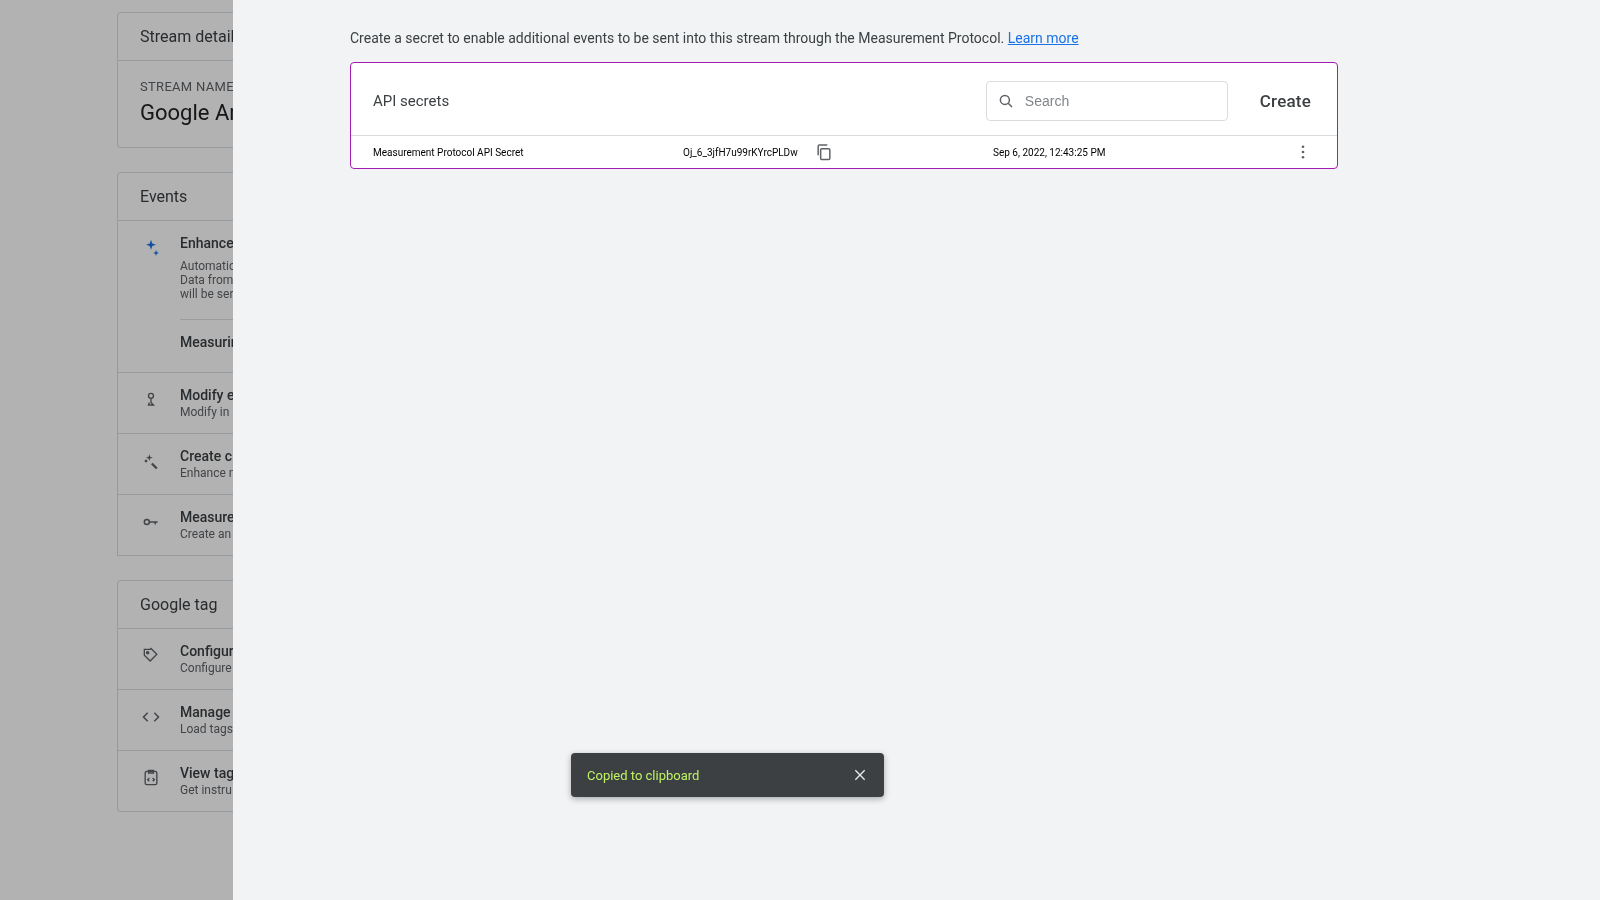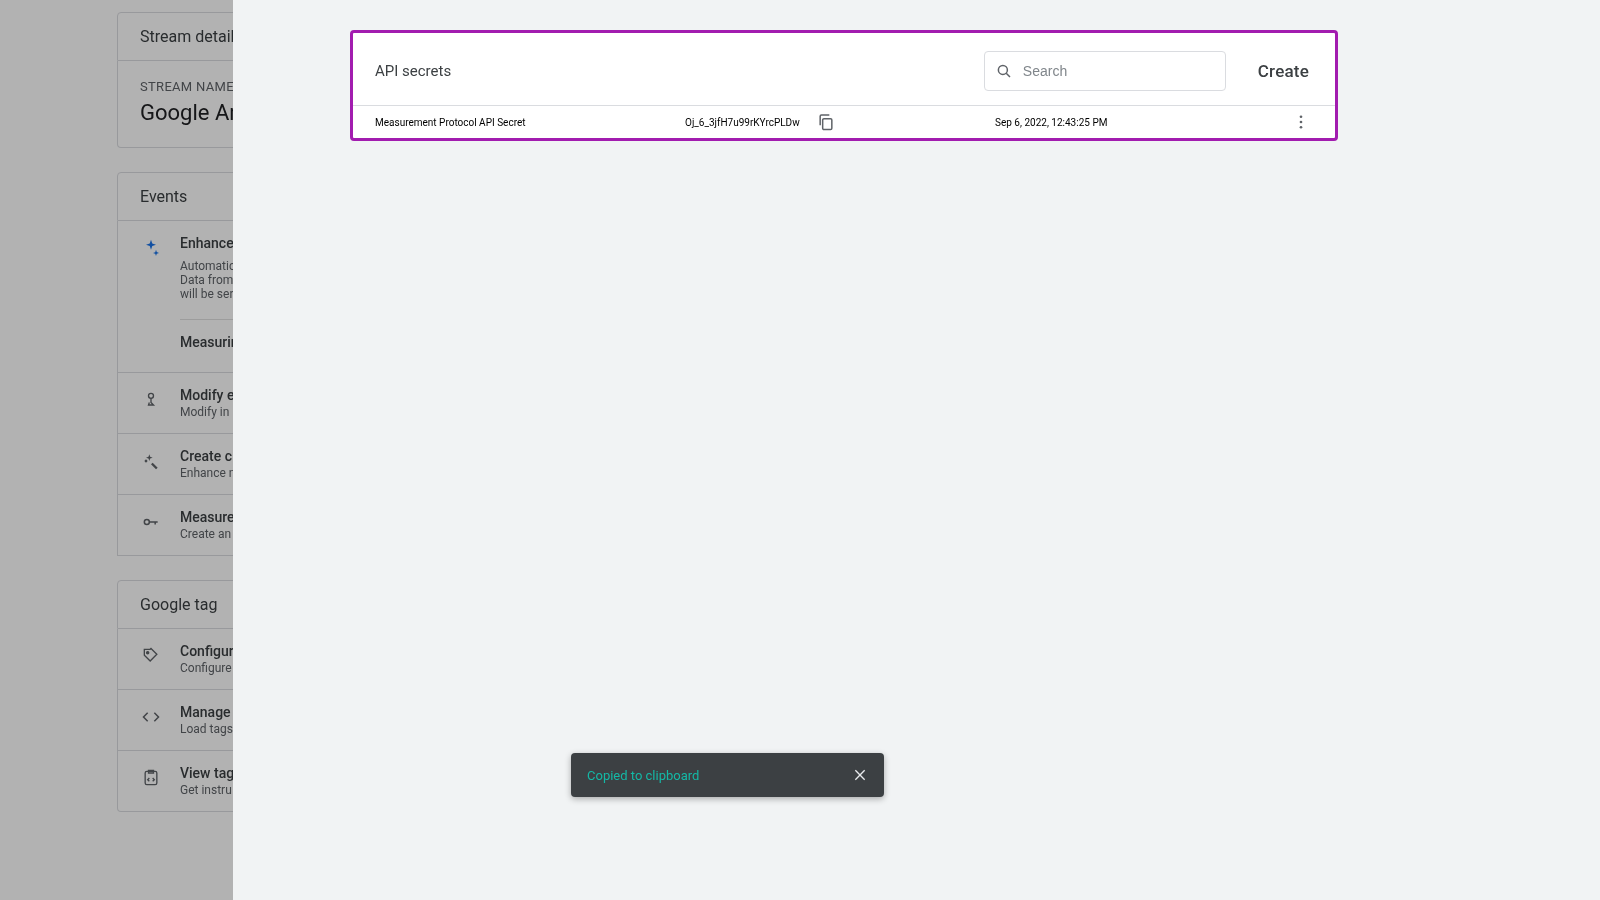--- a/index.html
+++ b/index.html
@@ -126,21 +126,21 @@
   font-size: 14px;
   color: #3c4043;
   margin-bottom: 16px;
 }
 .intro-text a {
   color: #1a73e8;
   text-decoration: underline;
 }
 .card {
   background: #fff;
-  border: 3px solid #a21caf;
+  border: 1px solid #a21caf;
   border-radius: 4px;
   width: 988px;
 }
 .card-head {
   display: flex;
   align-items: center;
   padding: 18px 22px 14px 22px;
 }
 .card-head-title {
   font-size: 15px;
@@ -207,21 +207,21 @@
 }
 .more-icon { margin-left: auto; }
 
 .toast {
   position: absolute;
   left: 571px;
   top: 753px;
   width: 313px;
   height: 44px;
   background: #3c4043;
-  color: #14b8a6;
+  color: #bef264;
   border-radius: 4px;
   display: flex;
   align-items: center;
   padding: 0 16px;
   font-size: 13px;
   box-shadow: 0 2px 6px rgba(0,0,0,.3);
 }
 .toast-close {
   margin-left: auto;
   color: #e8eaed;
@@ -328,20 +328,23 @@
       <div class="t1">View tag</div>
       <div class="t2">Get instru</div>
     </div>
   </div>
 </div>
 
 <div class="backdrop"></div>
 
 <div class="drawer">
   <div class="drawer-body">
+    <div class="intro-text">
+      <span>Create a secret to enable additional events to be sent into this stream through the Measurement Protocol. </span><a href="#">Learn more</a>
+    </div>
     <div class="card">
       <div class="card-head">
         <div class="card-head-title">API secrets</div>
         <div class="search-box">
           <span>
             <svg width="18" height="18" viewBox="0 0 24 24" fill="none" stroke="#5f6368" stroke-width="2">
                 <circle cx="10.5" cy="10.5" r="6"></circle>
                 <path d="M20 20l-5-5"></path>
               </svg>
           </span>

